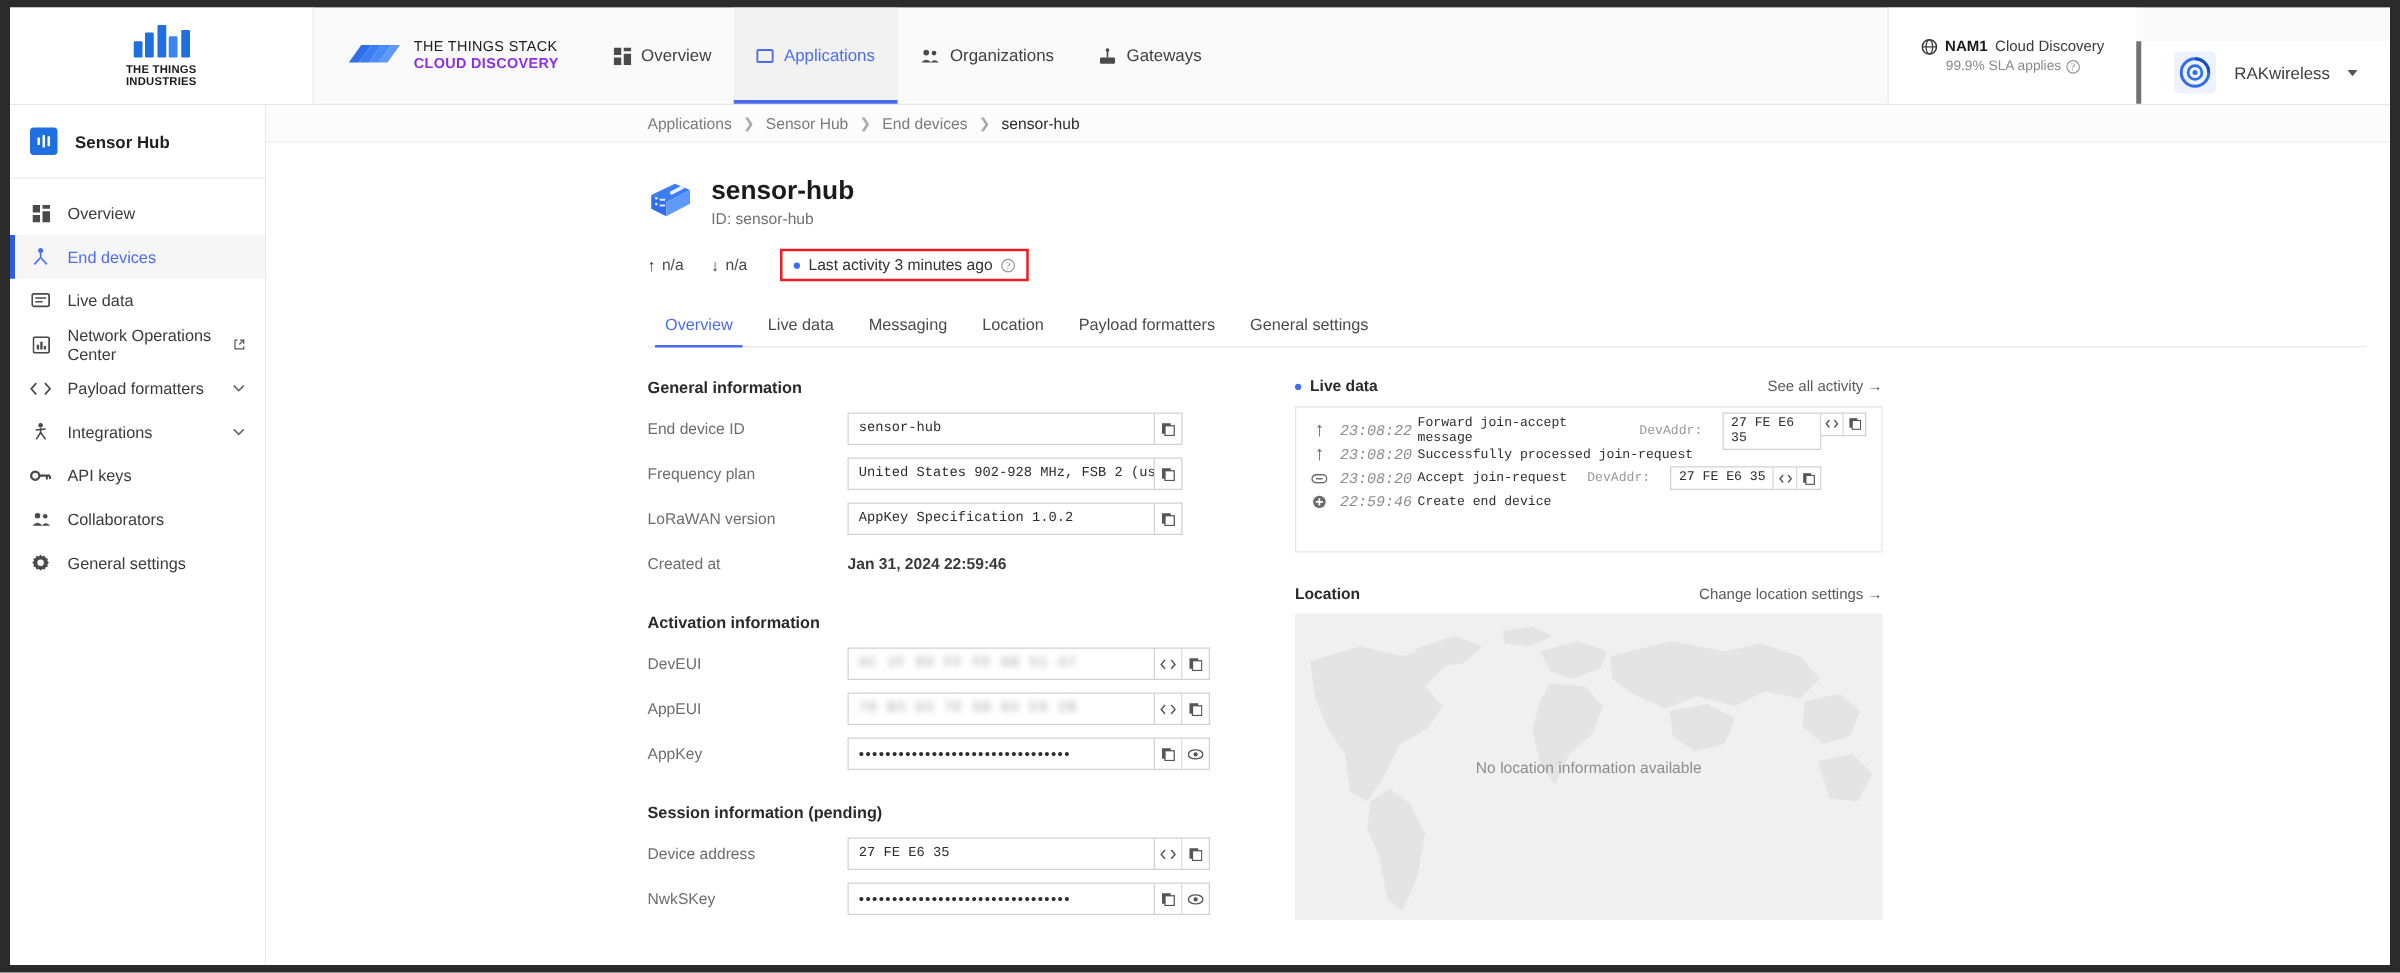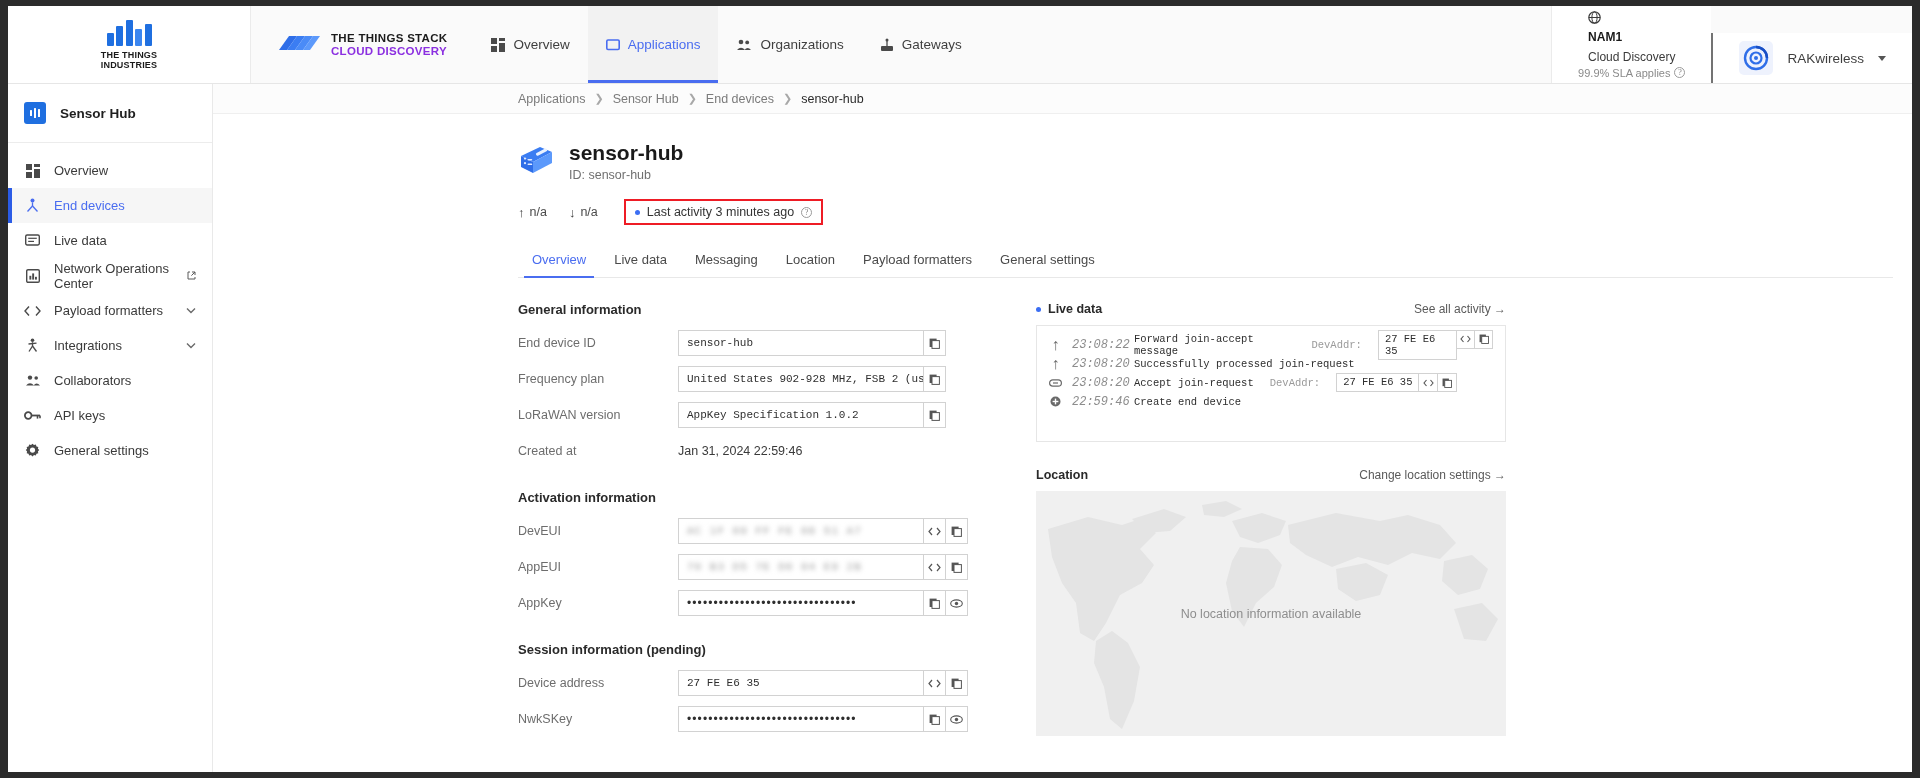--- a/index.html
+++ b/index.html
@@ -47,21 +47,21 @@
     margin-top: 4px; font-size: 9px; font-weight: bold;
     color: #1a1a1a; line-height: 10px; text-align: center; letter-spacing: .2px;
   }
 
   .brand {
     display: flex; align-items: center; gap: 10px;
     padding: 0 26px 0 26px;
   }
   .brand-mark { display: flex; align-items: center; }
   .brand-words { line-height: 13px; }
-  .brand-l1 { font-size: 11.5px; font-weight: bold; color: #1b1b1b; letter-spacing: .3px; }
+  .brand-l1 { font-size: 11.5px; font-weight: normal; color: #1b1b1b; letter-spacing: .3px; }
   .brand-l2 { font-size: 11.5px; font-weight: bold; color: #8b2fe0; letter-spacing: .3px; }
 
   .topnav { display: flex; align-items: stretch; }
   .topnav-item {
     display: flex; align-items: center; gap: 8px;
     padding: 0 18px;
     font-size: 13.5px; color: #3f3f3f;
     position: relative;
     cursor: pointer;
   }
@@ -71,26 +71,26 @@
     height: 3px; background: #4a6df0;
   }
 
   .top-right {
     margin-left: auto; display: flex; align-items: stretch;
   }
   .cluster {
     display: flex; flex-direction: column; align-items: center; justify-content: center;
     padding: 0 26px; border-left: 1px solid #ebebeb; background:#fff;
   }
-  .cluster-l1 { font-size: 12px; color: #3a3a3a; display:flex; align-items:flex-start; gap:6px;flex-direction:column; }
+  .cluster-l1 { font-size: 12px; color: #3a3a3a; display:flex; align-items:flex-end; gap:6px; }
   .cluster-l1 b { font-weight: bold; color:#1a1a1a; }
   .cluster-l2 { font-size: 11px; color: #8a8a8a; margin-top: 3px; display:flex; align-items:center; gap:4px;}
   .user {
     display: flex; align-items: center; gap: 14px;
-    padding: 0 26px; border-left: 2px solid #737373; background:#fff;margin-top:27px;
+    padding: 0 26px; border-left: 4px solid #737373; background:#fff;margin-top:27px;
   }
   .user-name { font-size: 13.5px; color: #3f3f3f; }
   .caret { width:0;height:0;border-left:4px solid transparent;border-right:4px solid transparent;border-top:5px solid #555; }
 
   
   .body { display: flex; height: 688px; }
 
   .sidebar {
     width: 205px; background: #fff;
     border-right: 1px solid #e9e9e9;
@@ -174,21 +174,21 @@
 
   .cols { display:flex; gap: 0; margin-top: 24px; }
   .col-left { width: 500px; flex:none; }
   .col-right { width: 470px; margin-left: 18px; flex:none;}
 
   .sect-title { font-size: 13px; font-weight: bold; color:#2a2a2a; margin-bottom: 13px; }
   .sect + .sect { margin-top: 26px; }
 
   .field { display:flex; align-items:center; height: 26px; margin-bottom: 10px; }
   .field-label { width: 160px; font-size: 12.5px; color:#6d6d6d; flex:none; }
-  .field-plain { font-size: 12.5px; color:#3a3a3a; }
+  .field-plain { font-size: 12.5px; color:#3a3a3a;font-weight:bold; }
   .inp-wrap { display:flex; align-items:stretch; height: 26px; }
   .inp {
     width: 246px; border:1px solid #d2d2d2; background:#fff;
     display:flex; align-items:center; padding: 0 8px;
     font-family:"Liberation Mono", monospace; font-size: 11px; color:#2e2e2e;
     white-space: nowrap; overflow: hidden;
   }
   .btn-ico {
     width: 22px; border:1px solid #d2d2d2; border-left: none; background:#fff;
     display:flex;align-items:center;justify-content:center; cursor:pointer;
@@ -445,40 +445,40 @@
           <span class="nav-label">Integrations</span>
           <span class="chev">
             <svg width="10" height="7" viewBox="0 0 10 7">
                 <path d="M1 1.5 L5 5.5 L9 1.5" fill="none" stroke="currentColor" stroke-width="1.4"></path>
               </svg>
           </span>
         </div>
 
         <div class="nav-item">
           <span class="nav-ico">
+            <svg width="17" height="11" viewBox="0 0 17 11">
+              <circle cx="4.2" cy="5.5" r="3.3" fill="none" stroke="currentColor" stroke-width="1.8"></circle>
+              <line x1="7.5" y1="5.5" x2="16" y2="5.5" stroke="currentColor" stroke-width="1.8"></line>
+              <line x1="13.5" y1="5.5" x2="13.5" y2="8.6" stroke="currentColor" stroke-width="1.6"></line>
+              <line x1="16" y1="5.5" x2="16" y2="8.2" stroke="currentColor" stroke-width="1.6"></line>
+            </svg>
+          </span>
+          <span class="nav-label">API keys</span>
+        </div>
+
+        <div class="nav-item">
+          <span class="nav-ico">
             <svg width="16" height="13" viewBox="0 0 16 13">
               <circle cx="5" cy="3.6" r="2.2" fill="currentColor"></circle>
               <circle cx="11.2" cy="4" r="1.8" fill="currentColor"></circle>
               <path d="M1 11.5 Q5 7 9 11.5 Z" fill="currentColor"></path>
               <path d="M8.6 11.5 Q11.5 7.7 15 11.5 Z" fill="currentColor"></path>
             </svg>
           </span>
           <span class="nav-label">Collaborators</span>
-        </div>
-
-        <div class="nav-item">
-          <span class="nav-ico">
-            <svg width="17" height="11" viewBox="0 0 17 11">
-              <circle cx="4.2" cy="5.5" r="3.3" fill="none" stroke="currentColor" stroke-width="1.8"></circle>
-              <line x1="7.5" y1="5.5" x2="16" y2="5.5" stroke="currentColor" stroke-width="1.8"></line>
-              <line x1="13.5" y1="5.5" x2="13.5" y2="8.6" stroke="currentColor" stroke-width="1.6"></line>
-              <line x1="16" y1="5.5" x2="16" y2="8.2" stroke="currentColor" stroke-width="1.6"></line>
-            </svg>
-          </span>
-          <span class="nav-label">API keys</span>
         </div>
 
         <div class="nav-item">
           <span class="nav-ico">
             <svg width="15" height="15" viewBox="0 0 15 15">
               <path d="M7.5 0.8 L9 2.1 L10.8 1.6 L11.5 3.4 L13.3 3.9 L12.9 5.8 L14.2 7.1 L12.9 8.4 L13.3 10.2 L11.5 10.8 L10.8 12.6 L9 12.1 L7.5 13.4 L6 12.1 L4.2 12.6 L3.5 10.8 L1.7 10.2 L2.1 8.4 L0.8 7.1 L2.1 5.8 L1.7 3.9 L3.5 3.4 L4.2 1.6 L6 2.1 Z" fill="currentColor"></path>
               <circle cx="7.5" cy="7.1" r="2.6" fill="#fff"></circle>
             </svg>
           </span>
           <span class="nav-label">General settings</span>

